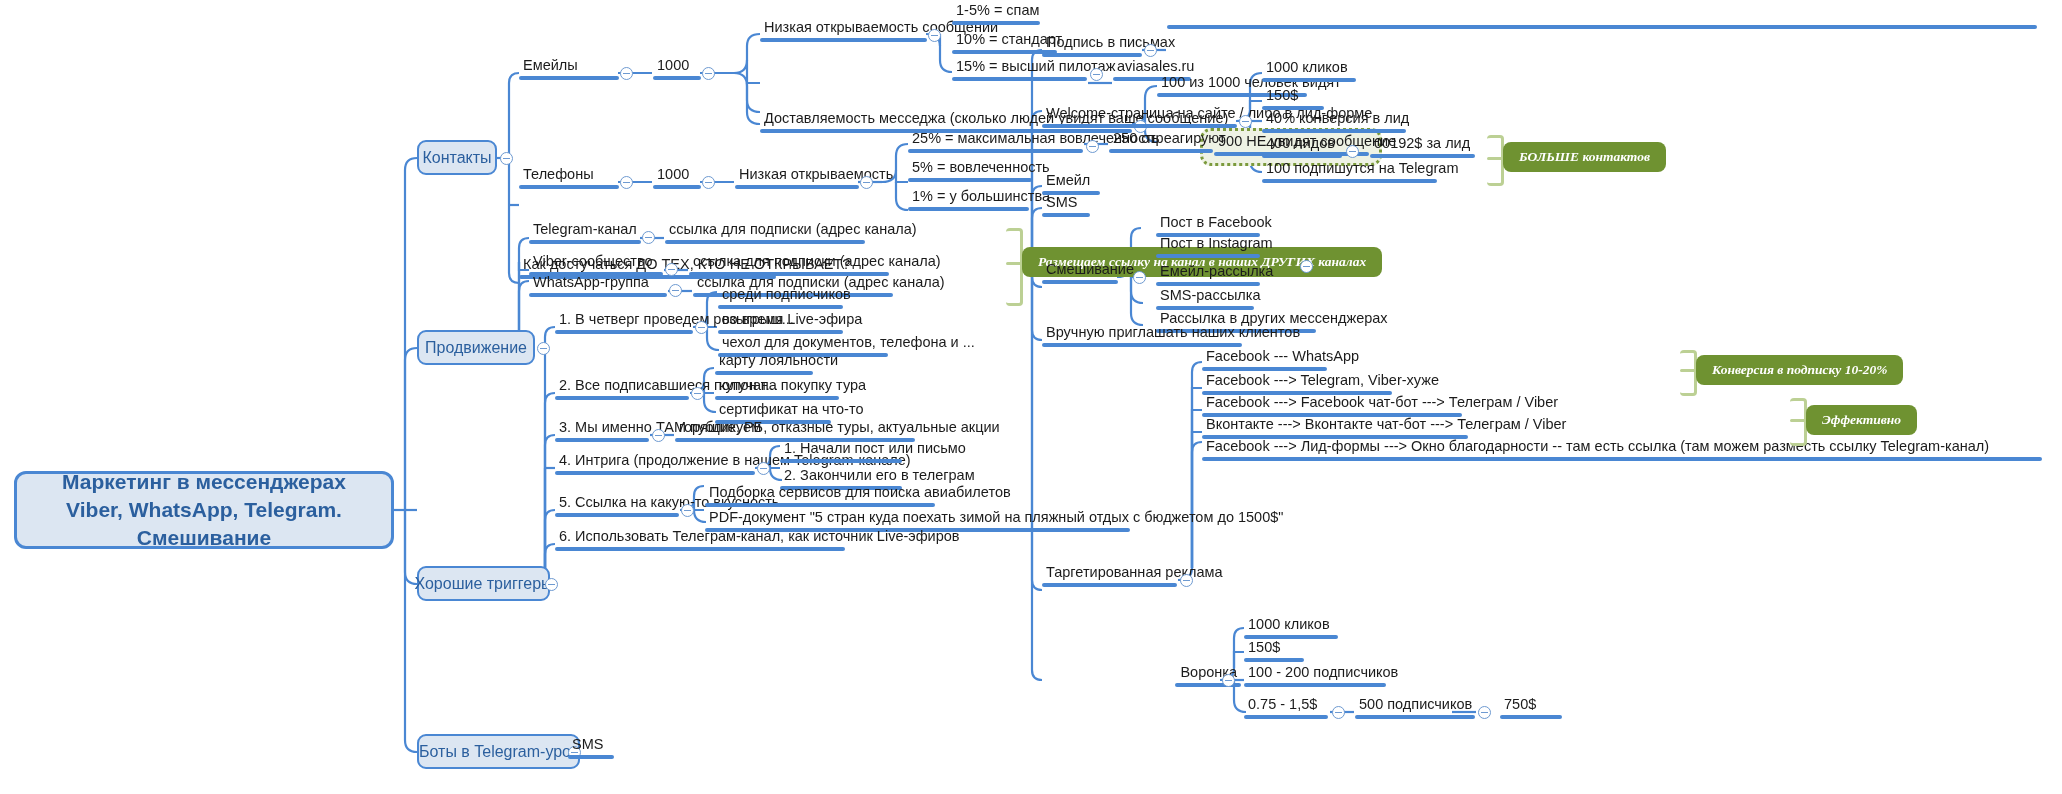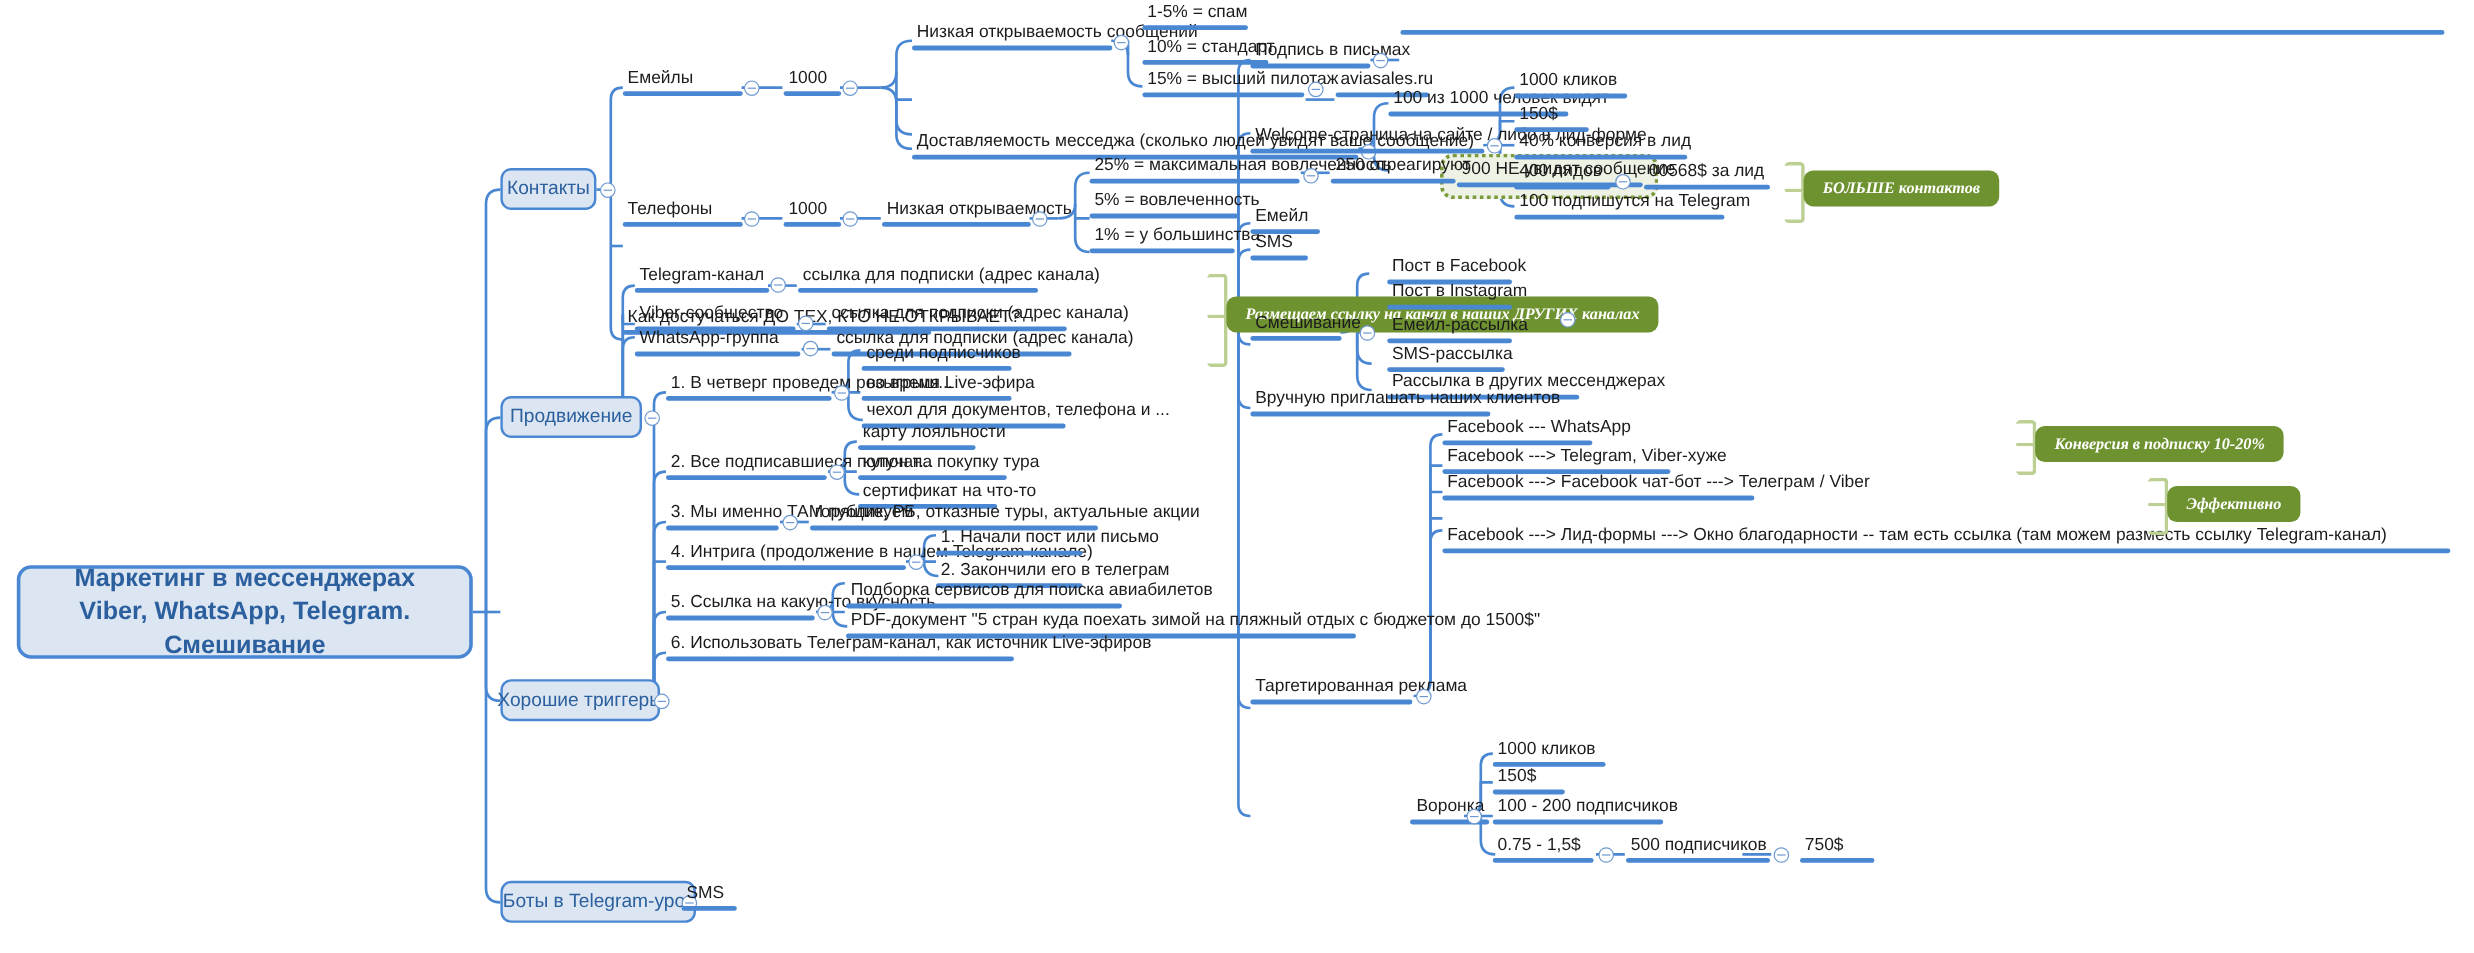--- a/index.html
+++ b/index.html
@@ -386,21 +386,21 @@
   <div class="node" style="left:1262px;top:110px;width:144px;">
     <span class="t">40% конверсия в лид</span>
     <span class="ul"></span>
   </div>
   <div class="node" style="left:1262px;top:135px;width:80px;">
     <span class="t">400 лидов</span>
     <span class="ul"></span>
   </div>
   <div class="tog" style="left:1346px;top:145px;"></div>
   <div class="node" style="left:1370px;top:135px;width:105px;">
-    <span class="t">00568$ за лид</span>
+    <span class="t">00192$ за лид</span>
     <span class="ul"></span>
   </div>
   <div class="node" style="left:1262px;top:160px;width:175px;">
     <span class="t">100 подпишутся на Telegram</span>
     <span class="ul"></span>
   </div>
 
   <div class="bracket" style="left:1487px;top:135px;width:14px;height:45px;border-left:none;border-right:3px solid #bcd094;"></div>
   <div class="bracket" style="left:1487px;top:157px;width:16px;height:0;border:none;border-top:3px solid #bcd094;"></div>
   <div class="badge" style="left:1503px;top:142px;">БОЛЬШЕ контактов</div>
@@ -457,20 +457,24 @@
     <span class="ul"></span>
   </div>
   <div class="node" style="left:1202px;top:372px;width:190px;">
     <span class="t">Facebook ---&gt; Telegram, Viber-хуже</span>
     <span class="ul"></span>
   </div>
   <div class="node" style="left:1202px;top:394px;width:260px;">
     <span class="t">Facebook ---&gt; Facebook чат-бот ---&gt; Телеграм /  Viber</span>
     <span class="ul"></span>
   </div>
+  <div class="node" style="left:1202px;top:416px;width:266px;">
+    <span class="t">Вконтакте ---&gt; Вконтакте чат-бот ---&gt; Телеграм /  Viber</span>
+    <span class="ul"></span>
+  </div>
   <div class="node wrap" style="left:1202px;top:438px;width:840px;">
     <span class="t">Facebook ---&gt; Лид-формы ---&gt; Окно благодарности -- там есть ссылка (там можем разместь ссылку Telegram-канал)</span>
     <span class="ul"></span>
   </div>
 
   <div class="bracket" style="left:1680px;top:350px;width:14px;height:40px;border-left:none;border-right:3px solid #bcd094;"></div>
   <div class="bracket" style="left:1680px;top:369px;width:16px;height:0;border:none;border-top:3px solid #bcd094;"></div>
   <div class="badge" style="left:1696px;top:355px;">Конверсия в подписку 10-20%</div>
 
   <div class="bracket" style="left:1790px;top:398px;width:14px;height:42px;border-left:none;border-right:3px solid #bcd094;"></div>

